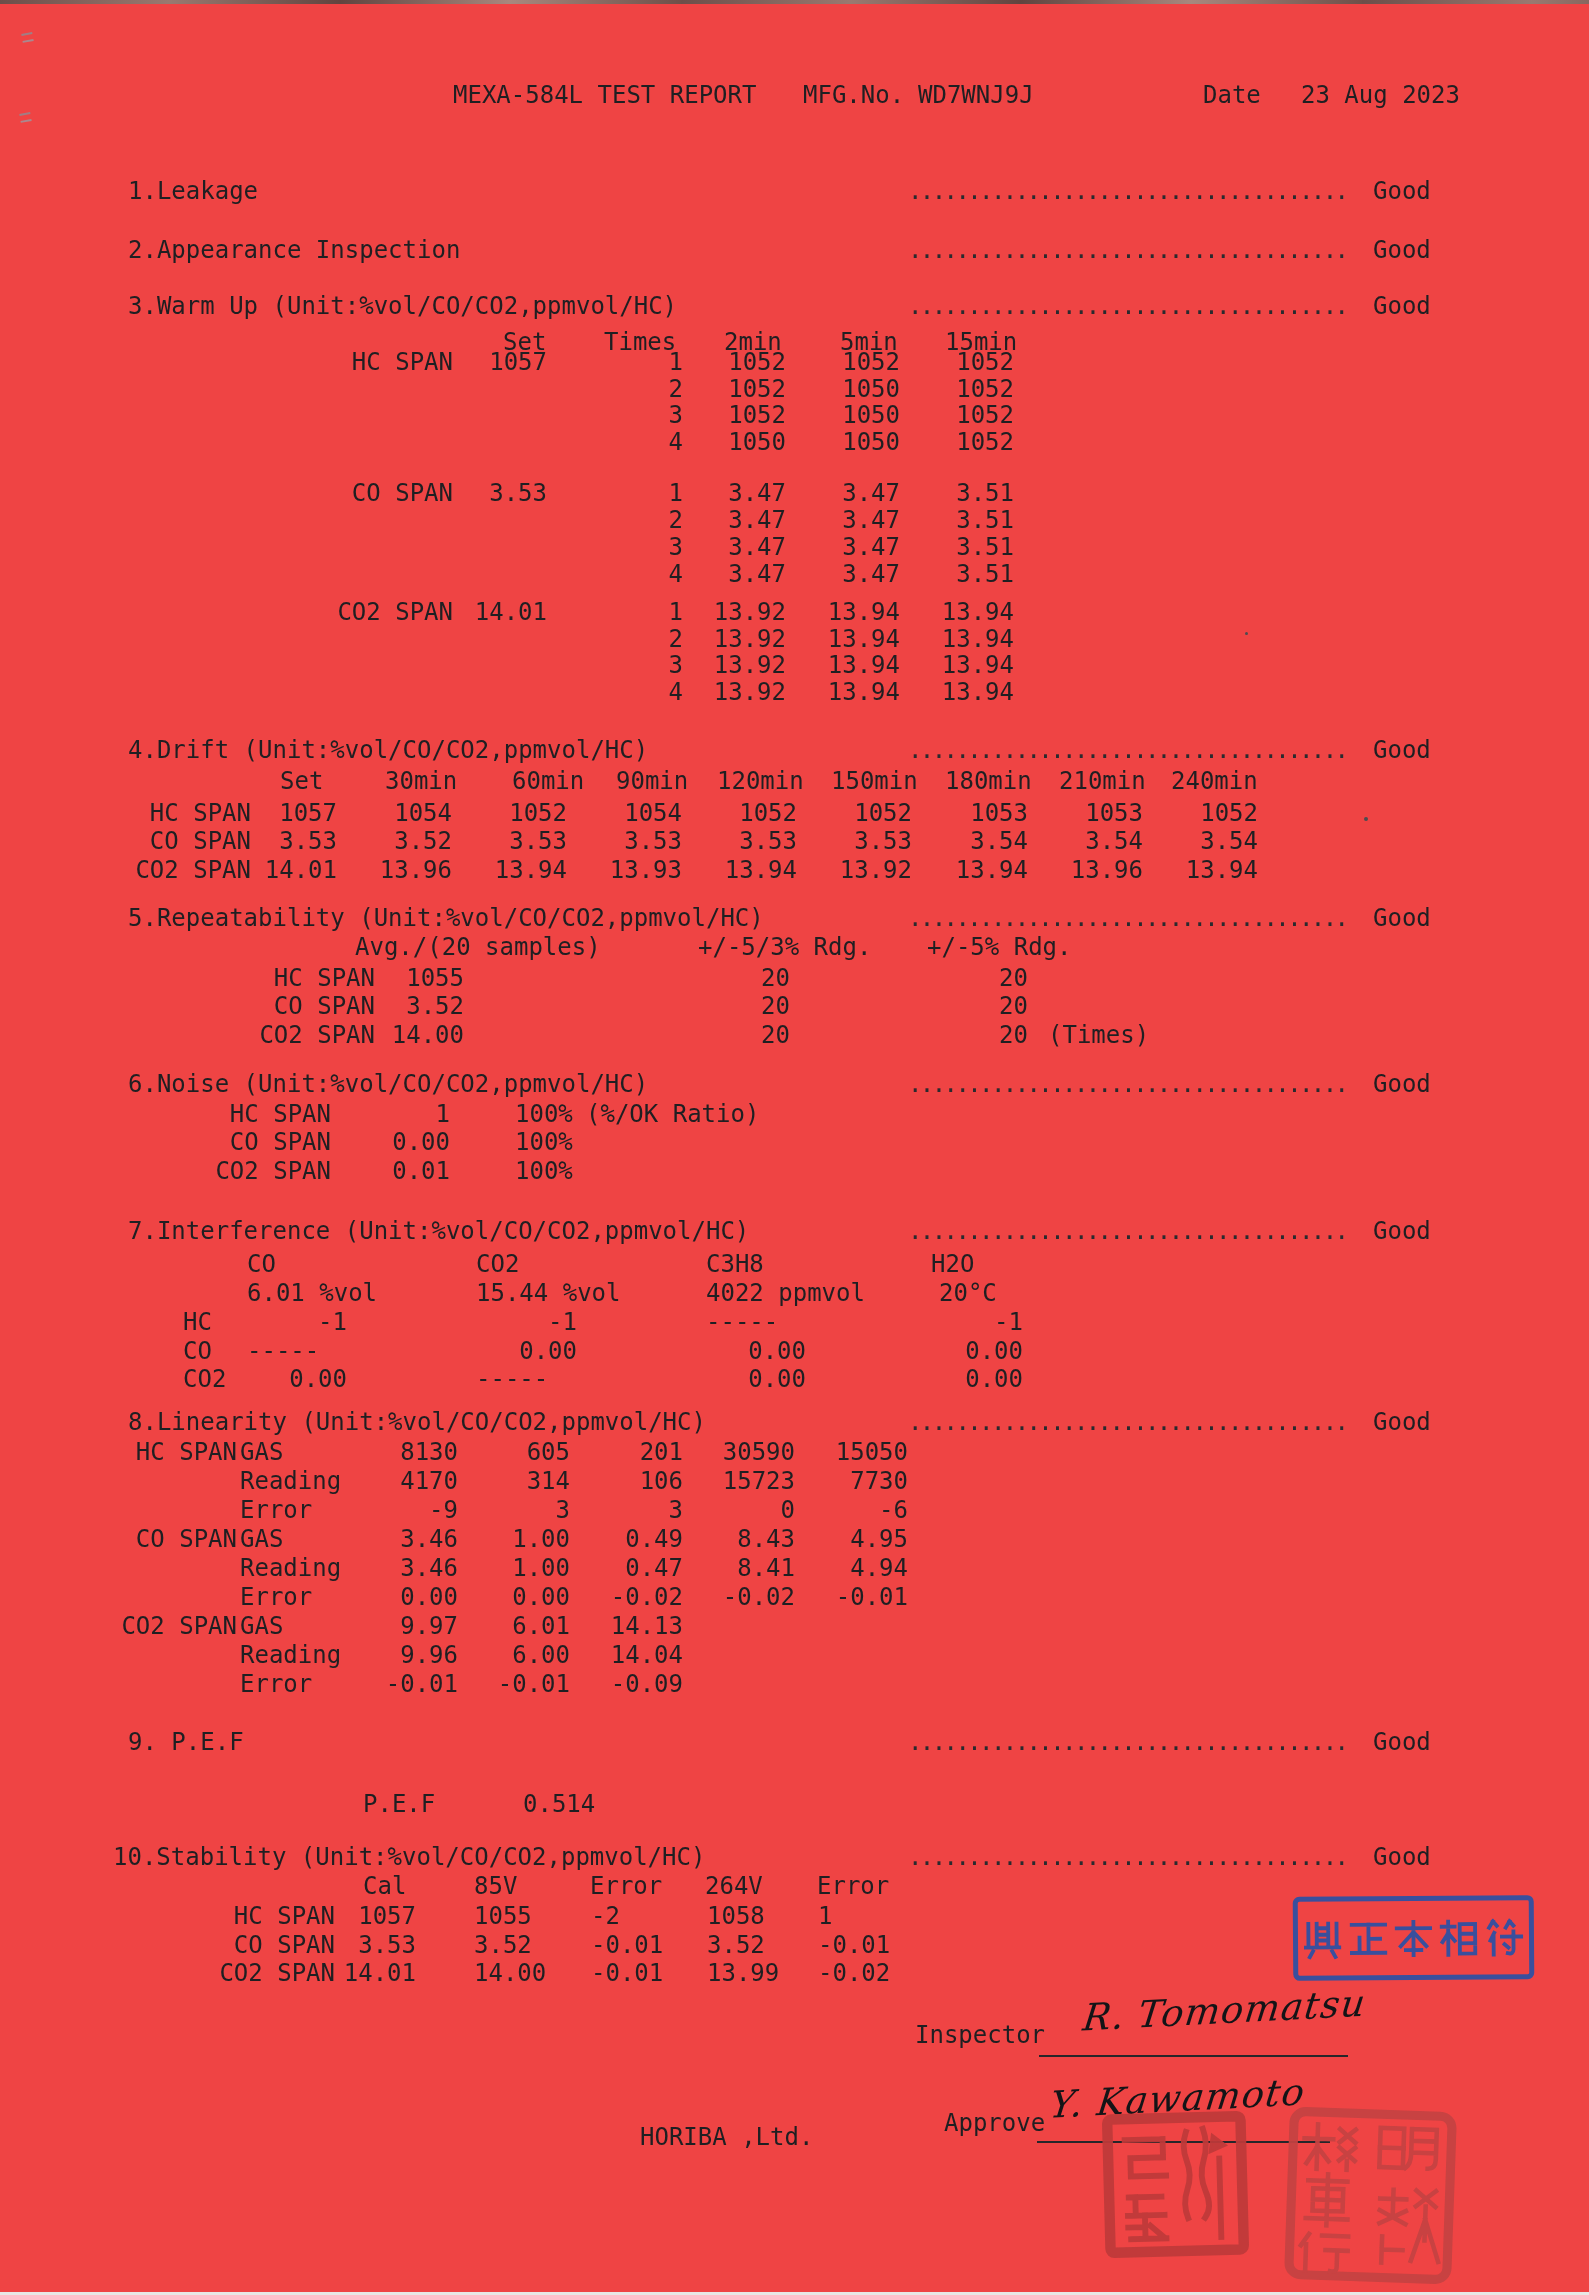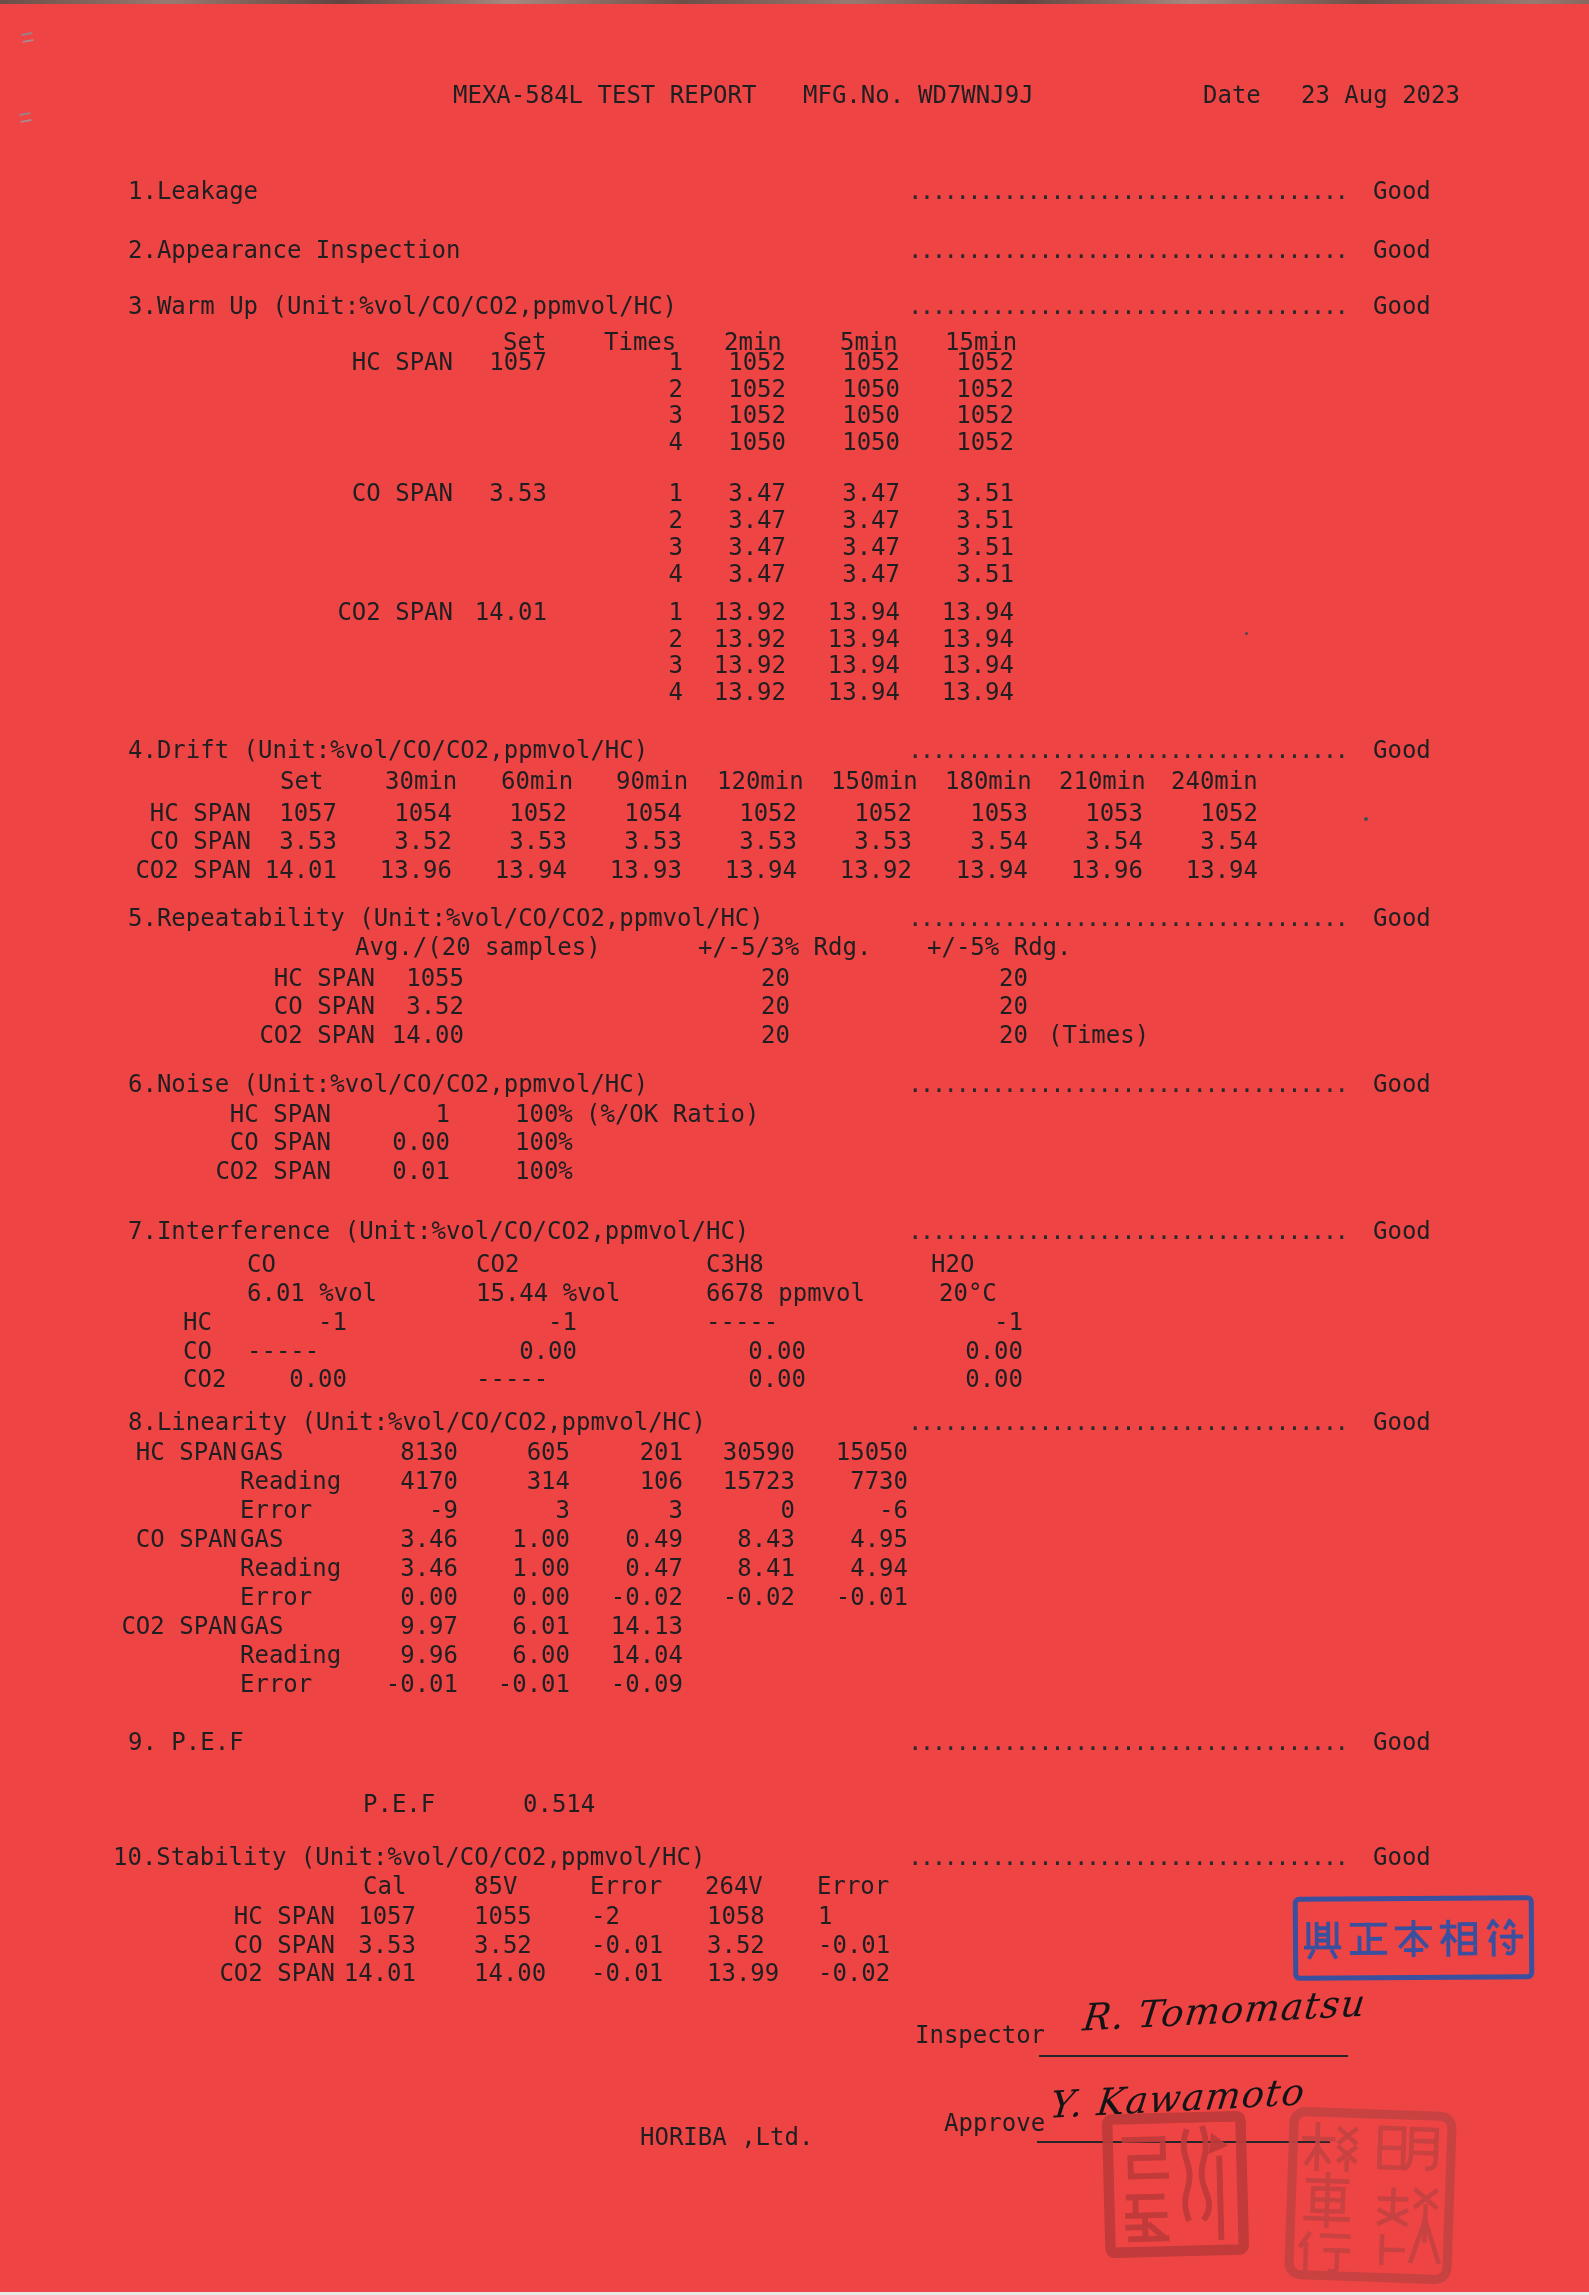--- a/index.html
+++ b/index.html
@@ -17,21 +17,21 @@
   .sec-label.ten{left:113px;}
   .dots{left:908px;letter-spacing:-2.6px;color:#2a2a2e;}
   .good{left:1373px;}
   
   .hd-title{left:453px;} .hd-mfgl{left:803px;} .hd-mfgv{left:918px;} .hd-datel{left:1203px;} .hd-datev{left:1301px;}
   
   .wu-h1{left:503px;} .wu-h2{left:604px;} .wu-h3{left:724px;} .wu-h4{left:840px;} .wu-h5{left:945px;}
   .wu-label{right:1136px;} .wu-set{right:1042px;} .wu-times{right:906px;}
   .wu-m2{right:803px;} .wu-m5{right:689px;} .wu-m15{right:575px;}
   
-  .dr-h1{left:280px;}.dr-h2{left:385px;}.dr-h3{left:501px;}.dr-h4{left:616px;}.dr-h5{left:717px;}
+  .dr-h1{left:280px;}.dr-h2{left:385px;}.dr-h3{left:512px;}.dr-h4{left:616px;}.dr-h5{left:717px;}
   .dr-h6{left:831px;}.dr-h7{left:945px;}.dr-h8{left:1059px;}.dr-h9{left:1171px;}
   .dr-label{right:1338px;}
   .dr-v1{right:1252px;}.dr-v2{right:1137px;}.dr-v3{right:1022px;}.dr-v4{right:907px;}.dr-v5{right:792px;}
   .dr-v6{right:677px;}.dr-v7{right:561px;}.dr-v8{right:446px;}.dr-v9{right:331px;}
   
   .rp-h1{left:355px;} .rp-h2{left:698px;} .rp-h3{left:927px;}
   .rp-label{right:1214px;} .rp-avg{right:1125px;} .rp-p1{right:799px;} .rp-p2{right:561px;} .rp-note{left:1048px;}
   
   .no-label{right:1258px;} .no-val{right:1139px;} .no-pct{left:515px;} .no-note{left:586px;}
   
@@ -336,21 +336,21 @@
   </div>
   <div class="row" style="top:1251px;">
     <span class="cl in-g1">CO</span>
     <span class="cl in-g2">CO2</span>
     <span class="cl in-g3">C3H8</span>
     <span class="cl in-g4">H2O</span>
   </div>
   <div class="row" style="top:1280px;">
     <span class="cl in-g1">6.01 %vol</span>
     <span class="cl in-g2">15.44 %vol</span>
-    <span class="cl in-g3">6678 ppmvol</span>
+    <span class="cl in-g3">4022 ppmvol</span>
     <span class="cl in-a4">20°C</span>
   </div>
   <div>
 
       <div class="row" style="top: 1309px;">
         <span class="cl in-label">HC</span>
         <span class="cl in-v1">-1</span>
         <span class="cl in-v2">-1</span>
         <span class="cl in-v3"></span>
         <span class="cl in-v4">-1</span>

